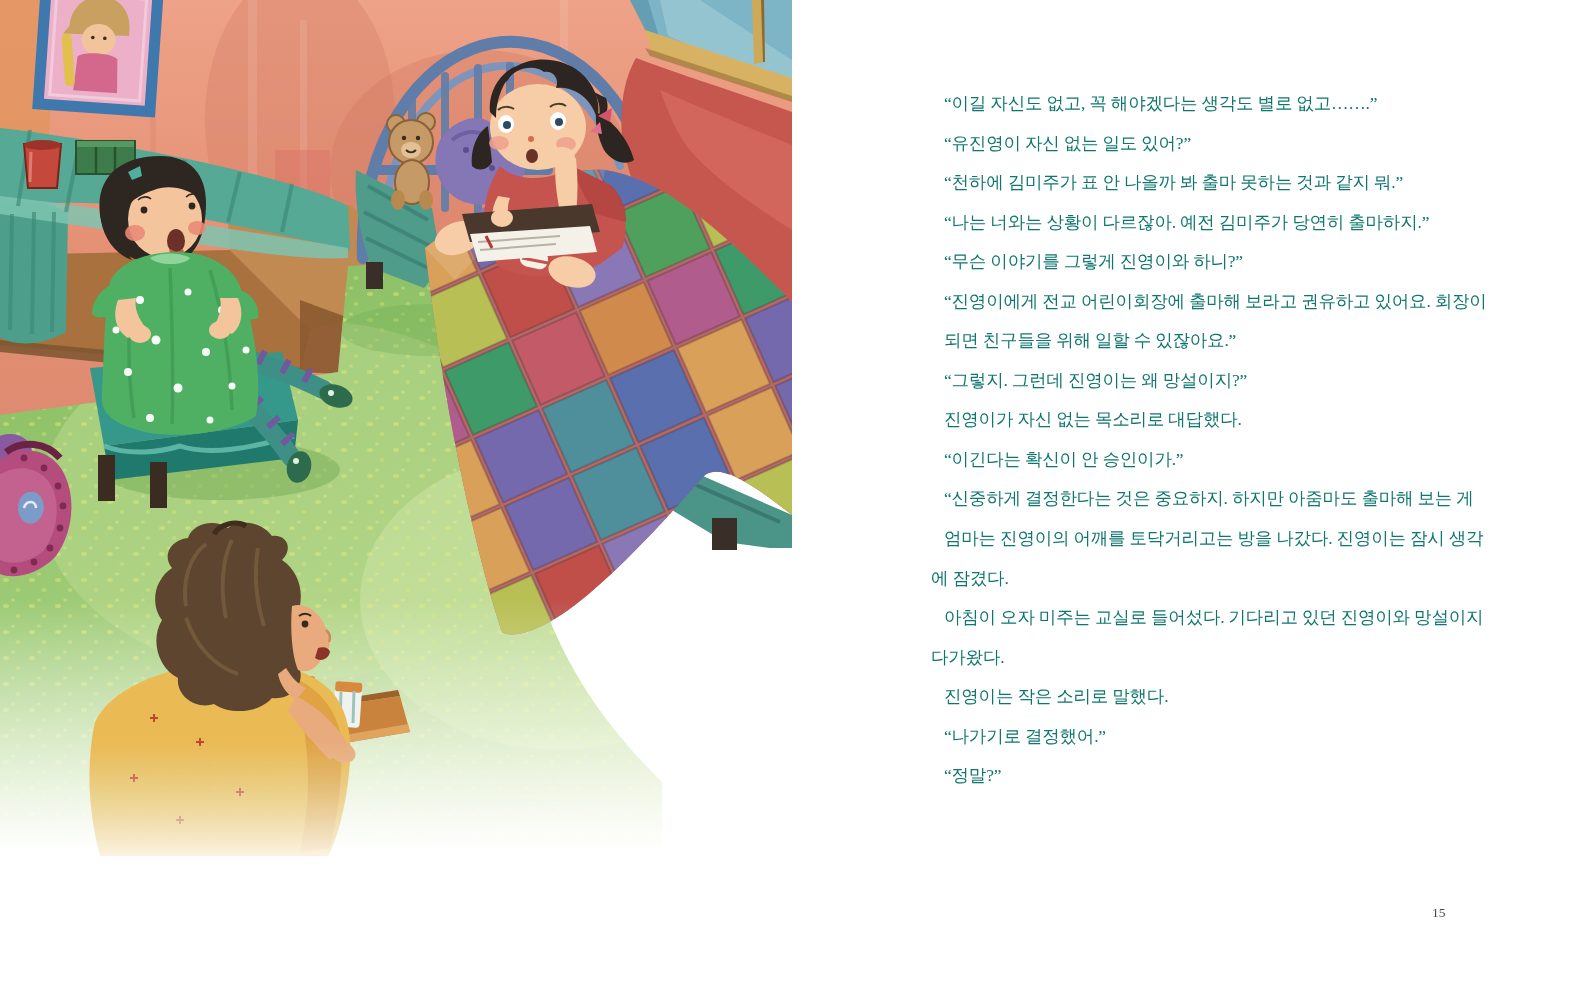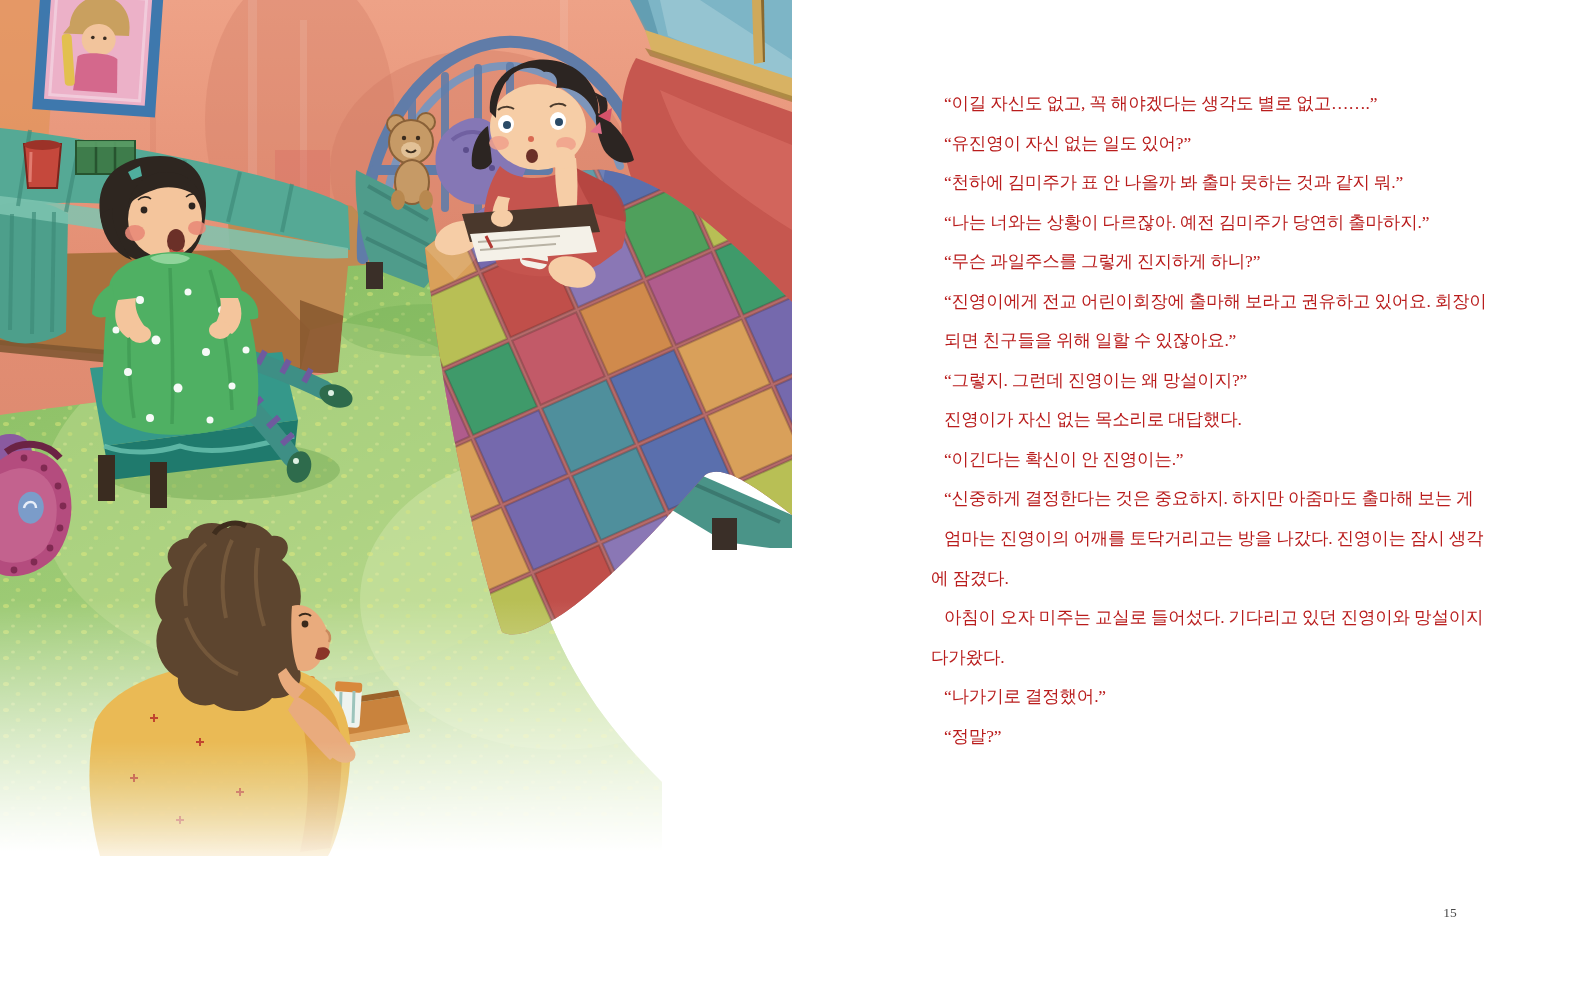--- a/index.html
+++ b/index.html
@@ -5,28 +5,28 @@
   html,body{margin:0;padding:0;}
   body{
     width:1583px;height:1000px;position:relative;overflow:hidden;
     background:#ffffff;
     font-family:"Liberation Serif","DejaVu Serif",serif;
   }
   .spread{position:absolute;inset:0;}
   .illustration-wrap{position:absolute;left:0;top:0;width:792px;height:1000px;}
   .text-page{
     position:absolute;left:931px;top:84px;width:540px;
-    font-size:17.5px;line-height:39.55px;color:#b91c1c;
+    font-size:17.5px;line-height:39.55px;color:#0f766e;
     letter-spacing:-0.2px;
   }
   .text-line{white-space:nowrap;}
   .text-line.indented{padding-left:13px;}
   .page-number{
     position:absolute;left:1432px;top:905px;width:36px;
-    text-align:center;font-size:13.5px;color:#4a4a4a;
+    text-align:left;font-size:13.5px;color:#4a4a4a;
   }
 </style>
 </head>
 <body>
 
 <div class="spread">
 
   <div class="illustration-wrap">
     <svg width="792" height="1000" viewBox="0 0 792 1000" xmlns="http://www.w3.org/2000/svg" role="img">
       <defs>
@@ -459,29 +459,30 @@
         </g>
       </g>
     </svg>
   </div>
 
   <div class="text-page">
       <div class="text-line indented">“이길 자신도 없고, 꼭 해야겠다는 생각도 별로 없고…….”</div>
       <div class="text-line indented">“유진영이 자신 없는 일도 있어?”</div>
       <div class="text-line indented">“천하에 김미주가 표 안 나올까 봐 출마 못하는 것과 같지 뭐.”</div>
       <div class="text-line indented">“나는 너와는 상황이 다르잖아. 예전 김미주가 당연히 출마하지.”</div>
-      <div class="text-line indented">“무슨 과일주스를 그렇게 진지하게 하니?”</div>
+      <div class="text-line indented">“무슨 이야기를 그렇게 진영이와 하니?”</div>
       <div class="text-line indented">“진영이에게 전교 어린이회장에 출마해 보라고 권유하고 있어요. 회장이</div>
       <div class="text-line indented">되면 친구들을 위해 일할 수 있잖아요.”</div>
       <div class="text-line indented">“그렇지. 그런데 진영이는 왜 망설이지?”</div>
       <div class="text-line indented">진영이가 자신 없는 목소리로 대답했다.</div>
-      <div class="text-line indented">“이긴다는 확신이 안 진영이는.”</div>
+      <div class="text-line indented">“이긴다는 확신이 안 승인이가.”</div>
       <div class="text-line indented">“신중하게 결정한다는 것은 중요하지. 하지만 아줌마도 출마해 보는 게</div>
       <div class="text-line indented">엄마는 진영이의 어깨를 토닥거리고는 방을 나갔다. 진영이는 잠시 생각</div>
       <div class="text-line">에 잠겼다.</div>
       <div class="text-line indented">아침이 오자 미주는 교실로 들어섰다. 기다리고 있던 진영이와 망설이지</div>
       <div class="text-line">다가왔다.</div>
+      <div class="text-line indented">진영이는 작은 소리로 말했다.</div>
       <div class="text-line indented">“나가기로 결정했어.”</div>
       <div class="text-line indented">“정말?”</div>
     </div>
 
   <div class="page-number">15</div>
 </div>
 
 </body></html>

